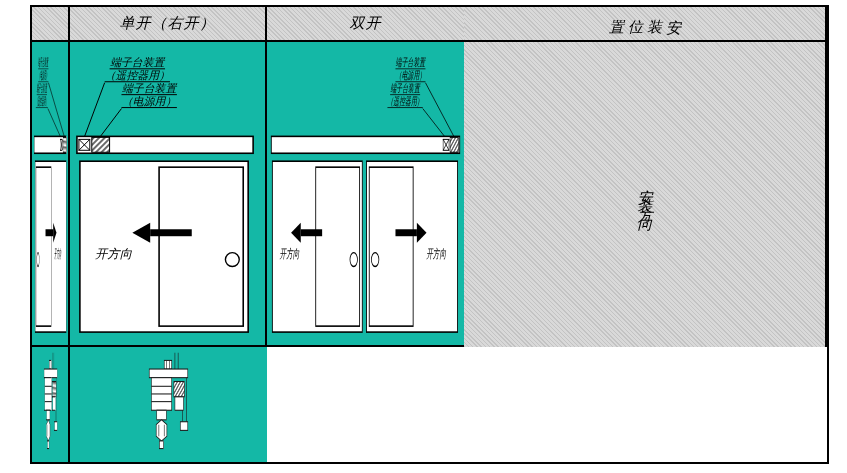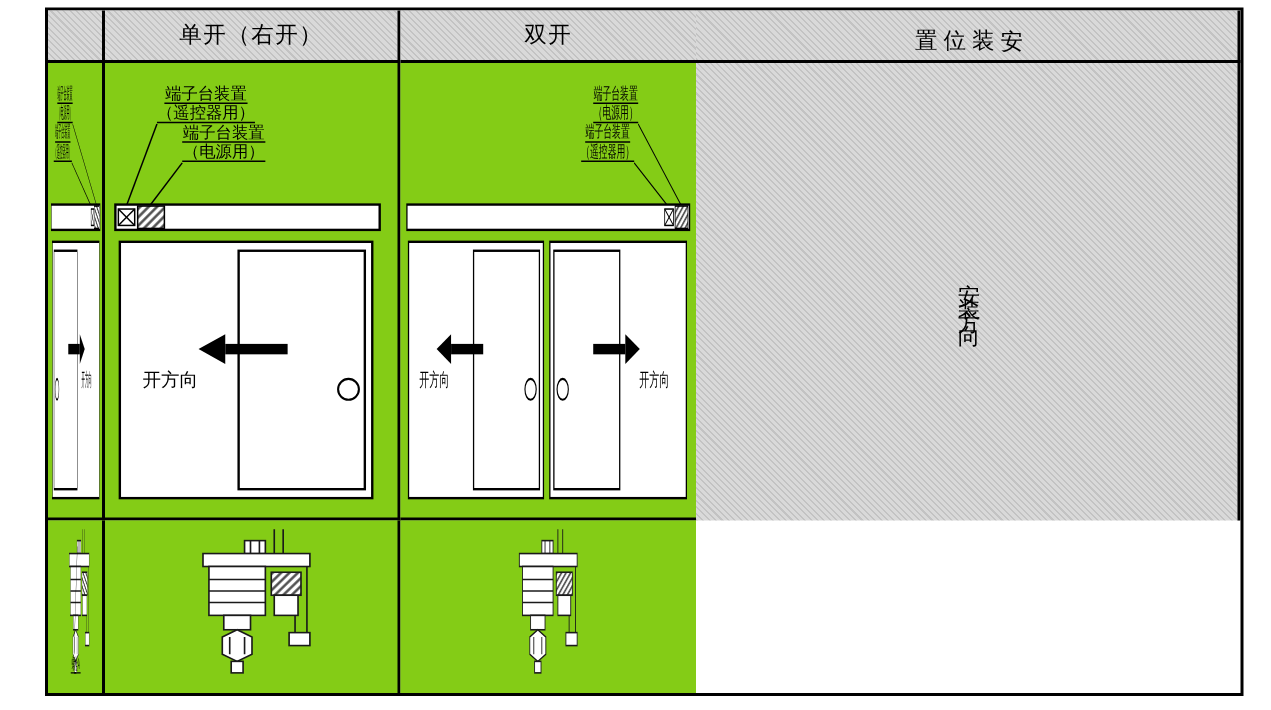--- a/index.html
+++ b/index.html
@@ -9,22 +9,23 @@
     font-family:"Liberation Sans","DejaVu Sans",sans-serif;
     color:#000;
   }
   .stage { position:relative; width:847px; height:473px; background:#fff; overflow:hidden; }
   .grid {
     position:absolute; left:30px; top:5px; width:799px; height:459px;
     border:2px solid #000; background:#fff;
     display:grid;
     grid-template-columns:38px 197px 197px 1fr;
     grid-template-rows:35px 305px 1fr;
+    font-style:italic;
   }
-  .cell { position:relative; background:#84cc16; overflow:hidden; }
+  .cell { position:relative; background:#14b8a6; overflow:hidden; }
   .br { border-right:2px solid #000; }
   .bb { border-bottom:2px solid #000; }
   .hdr {
     background-color:#d9d9d9;
     background-image:repeating-linear-gradient(45deg, rgba(0,0,0,0.10) 0 1px, transparent 1px 3px);
   }
   .chdr { display:flex; align-items:center; justify-content:center; font-size:15px; letter-spacing:1px; }
   .vhdr { display:flex; align-items:center; justify-content:center; }
   .vhdr span { writing-mode:vertical-rl; text-orientation:upright; font-size:15px; }
   .vspread-lg span { letter-spacing:18px; }
@@ -190,28 +191,20 @@
           <polygon points="280,182 298,192 280,202"></polygon>
         </g>
         <text class="dir" text-anchor="middle" x="316" y="217">开方向</text>
       </svg>
     </div>
 
     <div class="cell hdr vhdr vspread-sm br">
       <span>安装方向</span>
     </div>
 
-    <div class="cell br">
-      <svg class="diag" viewBox="0 0 197 120" preserveAspectRatio="none">
-        <use href="#device-art" transform="translate(70,22)"></use>
-        <line x1="107" y1="18" x2="95" y2="92" stroke="#000" stroke-width="1"></line>
-        <text class="lbl" text-anchor="middle" x="101" y="103">螺栓A</text>
-        <line x1="83" y1="106" x2="119" y2="106" stroke="#000" stroke-width="1"></line>
-      </svg>
-    </div>
 
     <div class="cell br">
       <svg class="diag" viewBox="0 0 197 120" preserveAspectRatio="none">
         <use href="#device-art" transform="translate(58,22)"></use>
       </svg>
     </div>
 
     <div class="cell">
       <svg class="diag" viewBox="0 0 368 120" preserveAspectRatio="none">
         <use href="#device-art" transform="translate(140,22)"></use>

